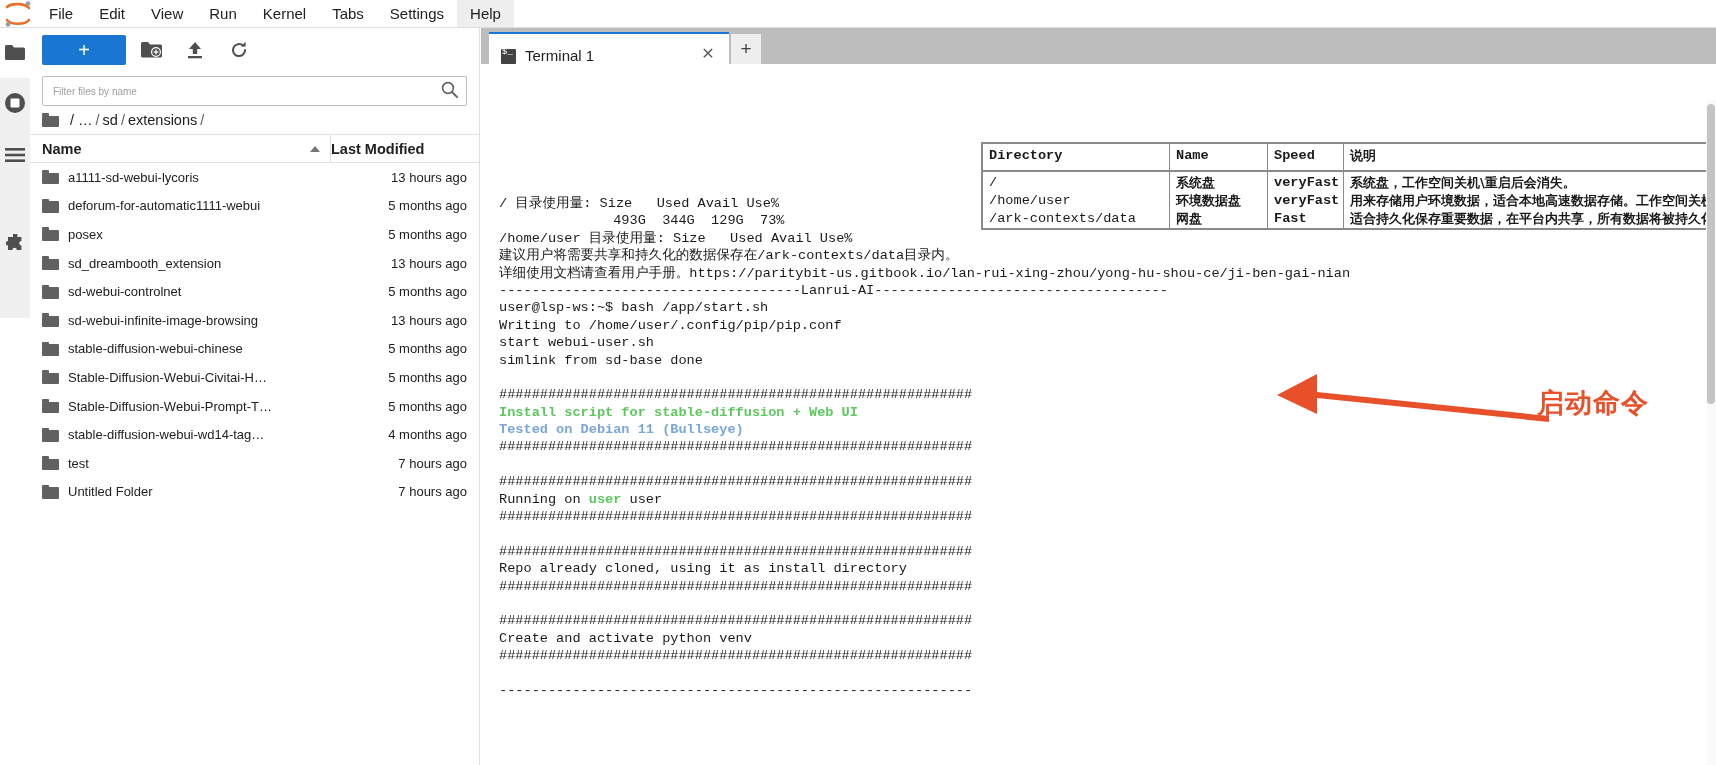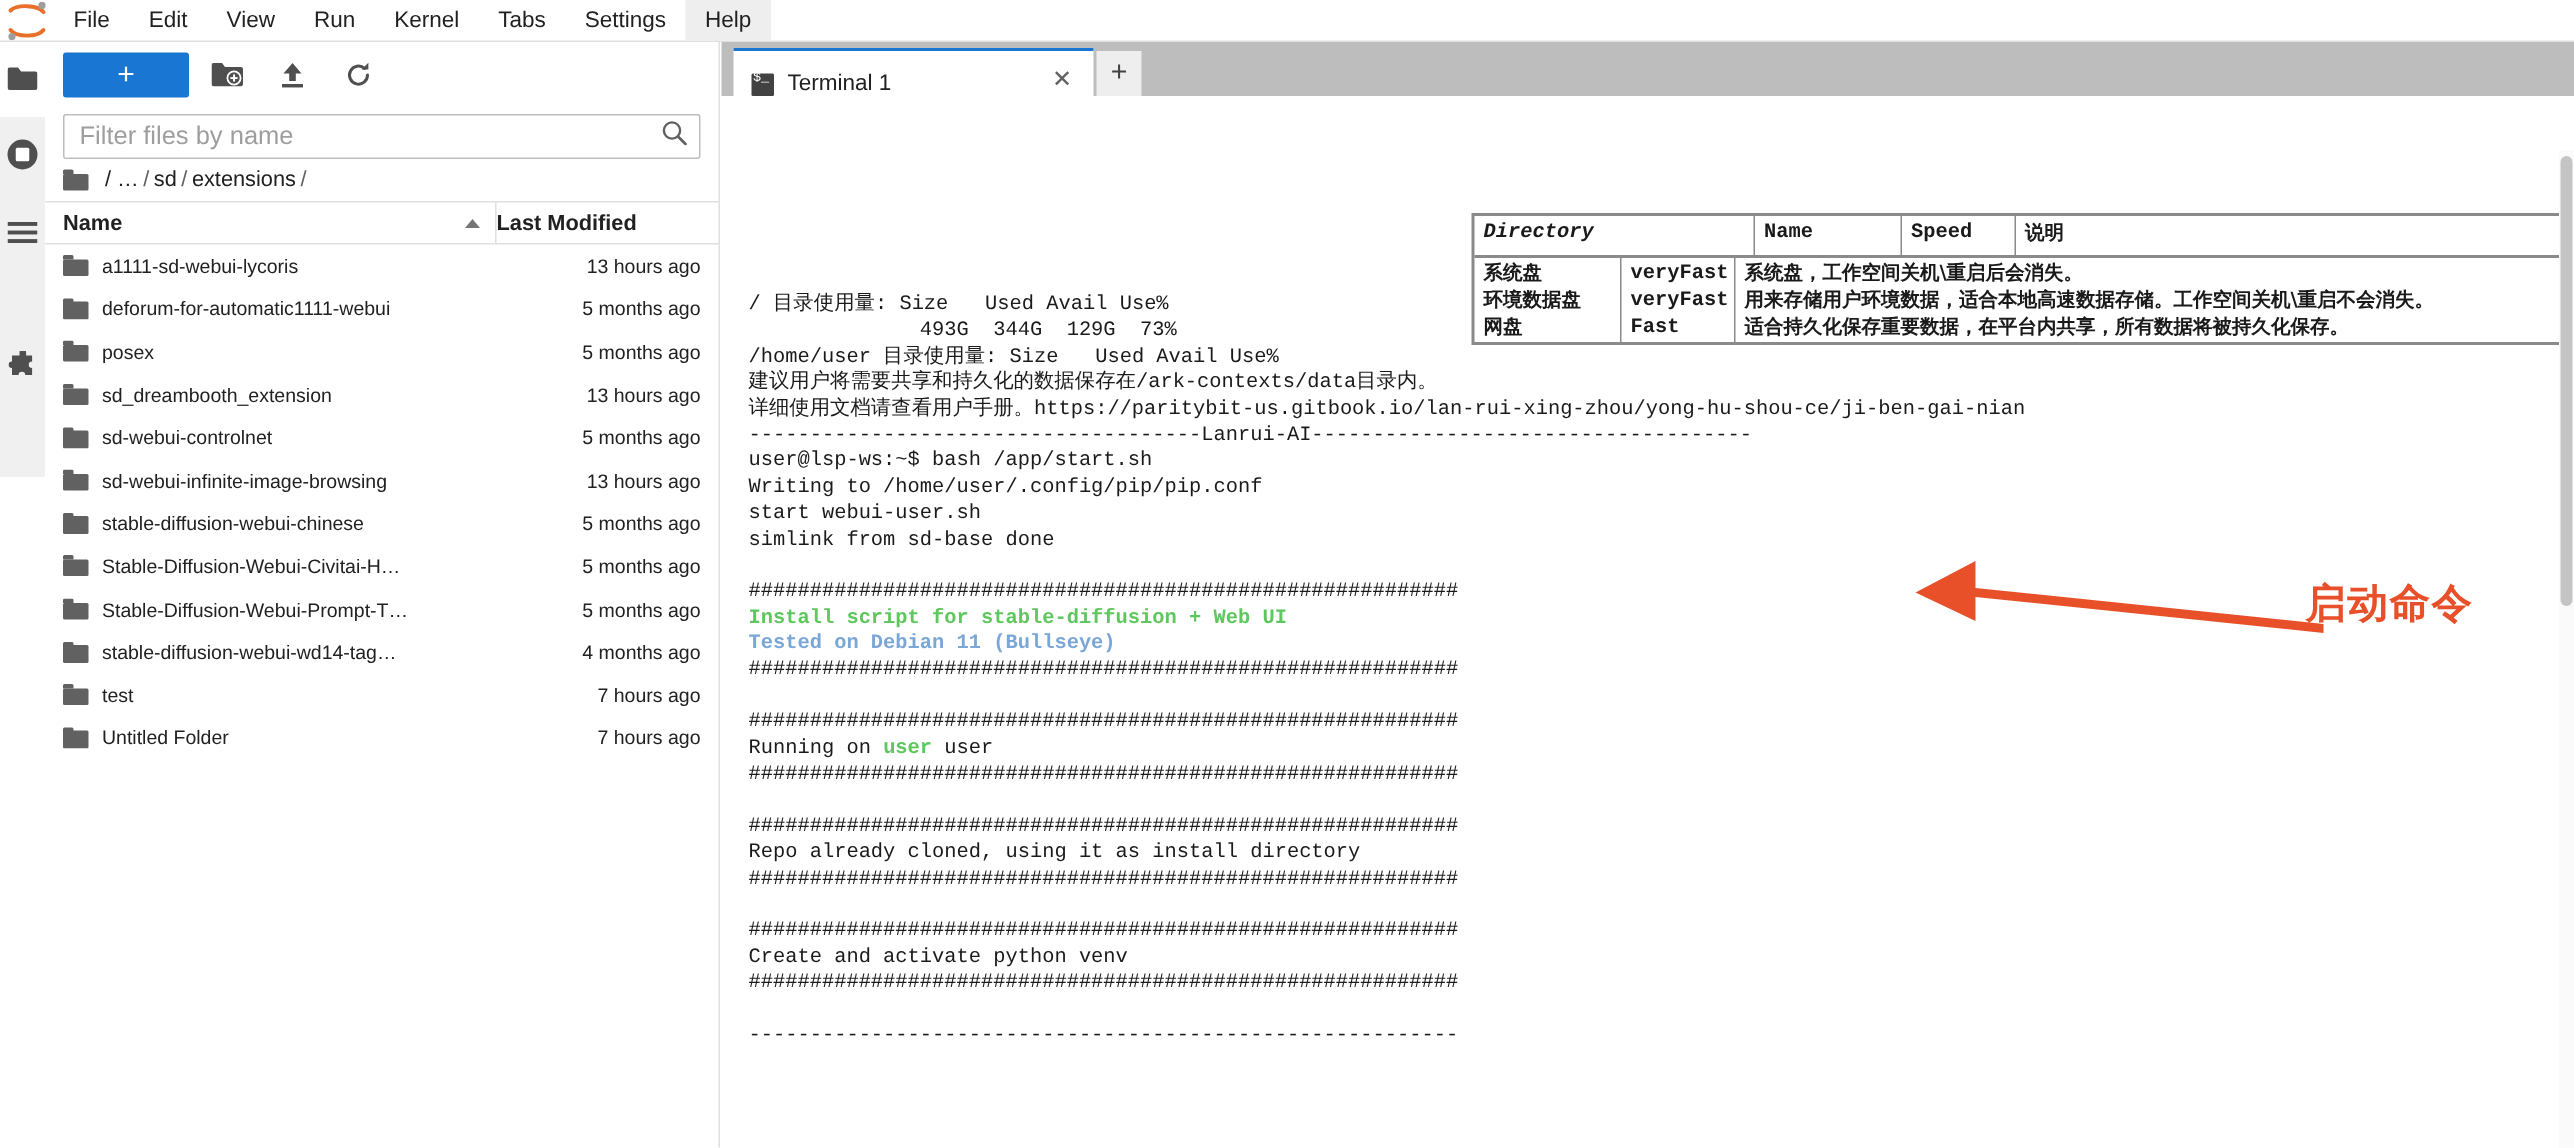--- a/index.html
+++ b/index.html
@@ -113,21 +113,21 @@
     border-radius: 2px;
     display: flex;
     align-items: center;
     padding: 0 8px;
     box-sizing: border-box;
   }
   .fb-filter input {
     flex: 1;
     border: none;
     outline: none;
-    font-size: 17px;
+    font-size: 10px;
     color: #c2410c;
     font-family: "Liberation Sans", sans-serif;
     background: transparent;
   }
   .fb-filter input::placeholder { color: #9e9e9e; }
 
   .breadcrumb {
     display: flex;
     align-items: center;
     height: 28px;
@@ -327,21 +327,21 @@
   }
   .dt-head > div:last-child { border-right: none; }
   .dt-body { display: flex; height: 56px; }
   .dt-body > div {
     padding: 2px 6px;
     border-right: 1px solid #8a8a8a;
     box-sizing: border-box;
     white-space: pre-line;
   }
   .dt-body > div:last-child { border-right: none; }
-  .col-dir { width: 187px; font-style: italic; }
+  .col-dir { width: 187px; }
   .col-name { width: 98px; }
   .col-speed { width: 76px; font-weight: bold; }
   .col-desc { flex: 1; }
   .cjk { font-family: "DejaVu Sans", sans-serif; font-weight: bold; font-size: 13px; }
 
   
   .annot-arrow {
     position: absolute;
     left: 790px; top: 300px;
     width: 280px; height: 60px;
@@ -579,20 +579,23 @@
     <div class="term-inner" id="term-inner" style="top: 131px;"><div class="term-line">/ 目录使用量: Size   Used Avail Use%</div><div class="term-line">              493G  344G  129G  73%</div><div class="term-line">/home/user 目录使用量: Size   Used Avail Use%</div><div class="term-line">建议用户将需要共享和持久化的数据保存在/ark-contexts/data目录内。</div><div class="term-line">详细使用文档请查看用户手册。https://paritybit-us.gitbook.io/lan-rui-xing-zhou/yong-hu-shou-ce/ji-ben-gai-nian</div><div class="term-line">-------------------------------------Lanrui-AI------------------------------------</div><div class="term-line">user@lsp-ws:~$ bash /app/start.sh</div><div class="term-line">Writing to /home/user/.config/pip/pip.conf</div><div class="term-line">start webui-user.sh</div><div class="term-line">simlink from sd-base done</div><div class="term-line"></div><div class="term-line">##########################################################</div><div class="term-line c-green">Install script for stable-diffusion + Web UI</div><div class="term-line c-blue">Tested on Debian 11 (Bullseye)</div><div class="term-line">##########################################################</div><div class="term-line"></div><div class="term-line">##########################################################</div><div class="term-line"><span>Running </span><span>on </span><span class="c-green">user </span><span>user</span></div><div class="term-line">##########################################################</div><div class="term-line"></div><div class="term-line">##########################################################</div><div class="term-line">Repo already cloned, using it as install directory</div><div class="term-line">##########################################################</div><div class="term-line"></div><div class="term-line">##########################################################</div><div class="term-line">Create and activate python venv</div><div class="term-line">##########################################################</div><div class="term-line"></div><div class="term-line">----------------------------------------------------------</div></div>
 
     <div class="drivetable">
       <div class="dt-head">
         <div class="col-dir">Directory</div>
         <div class="col-name">Name</div>
         <div class="col-speed">Speed</div>
         <div class="col-desc cjk">说明</div>
       </div>
       <div class="dt-body">
+        <div class="col-dir"><span>/</span>
+<span>/home/user</span>
+<span>/ark-contexts/data</span></div>
         <div class="col-name cjk"><span>系统盘</span>
 <span>环境数据盘</span>
 <span>网盘</span></div>
         <div class="col-speed"><span>veryFast</span>
 <span>veryFast</span>
 <span>Fast</span></div>
         <div class="col-desc cjk"><span>系统盘，工作空间关机\重启后会消失。</span>
 <span>用来存储用户环境数据，适合本地高速数据存储。工作空间关机\重启不会消失。</span>
 <span>适合持久化保存重要数据，在平台内共享，所有数据将被持久化保存。</span></div>
       </div>

